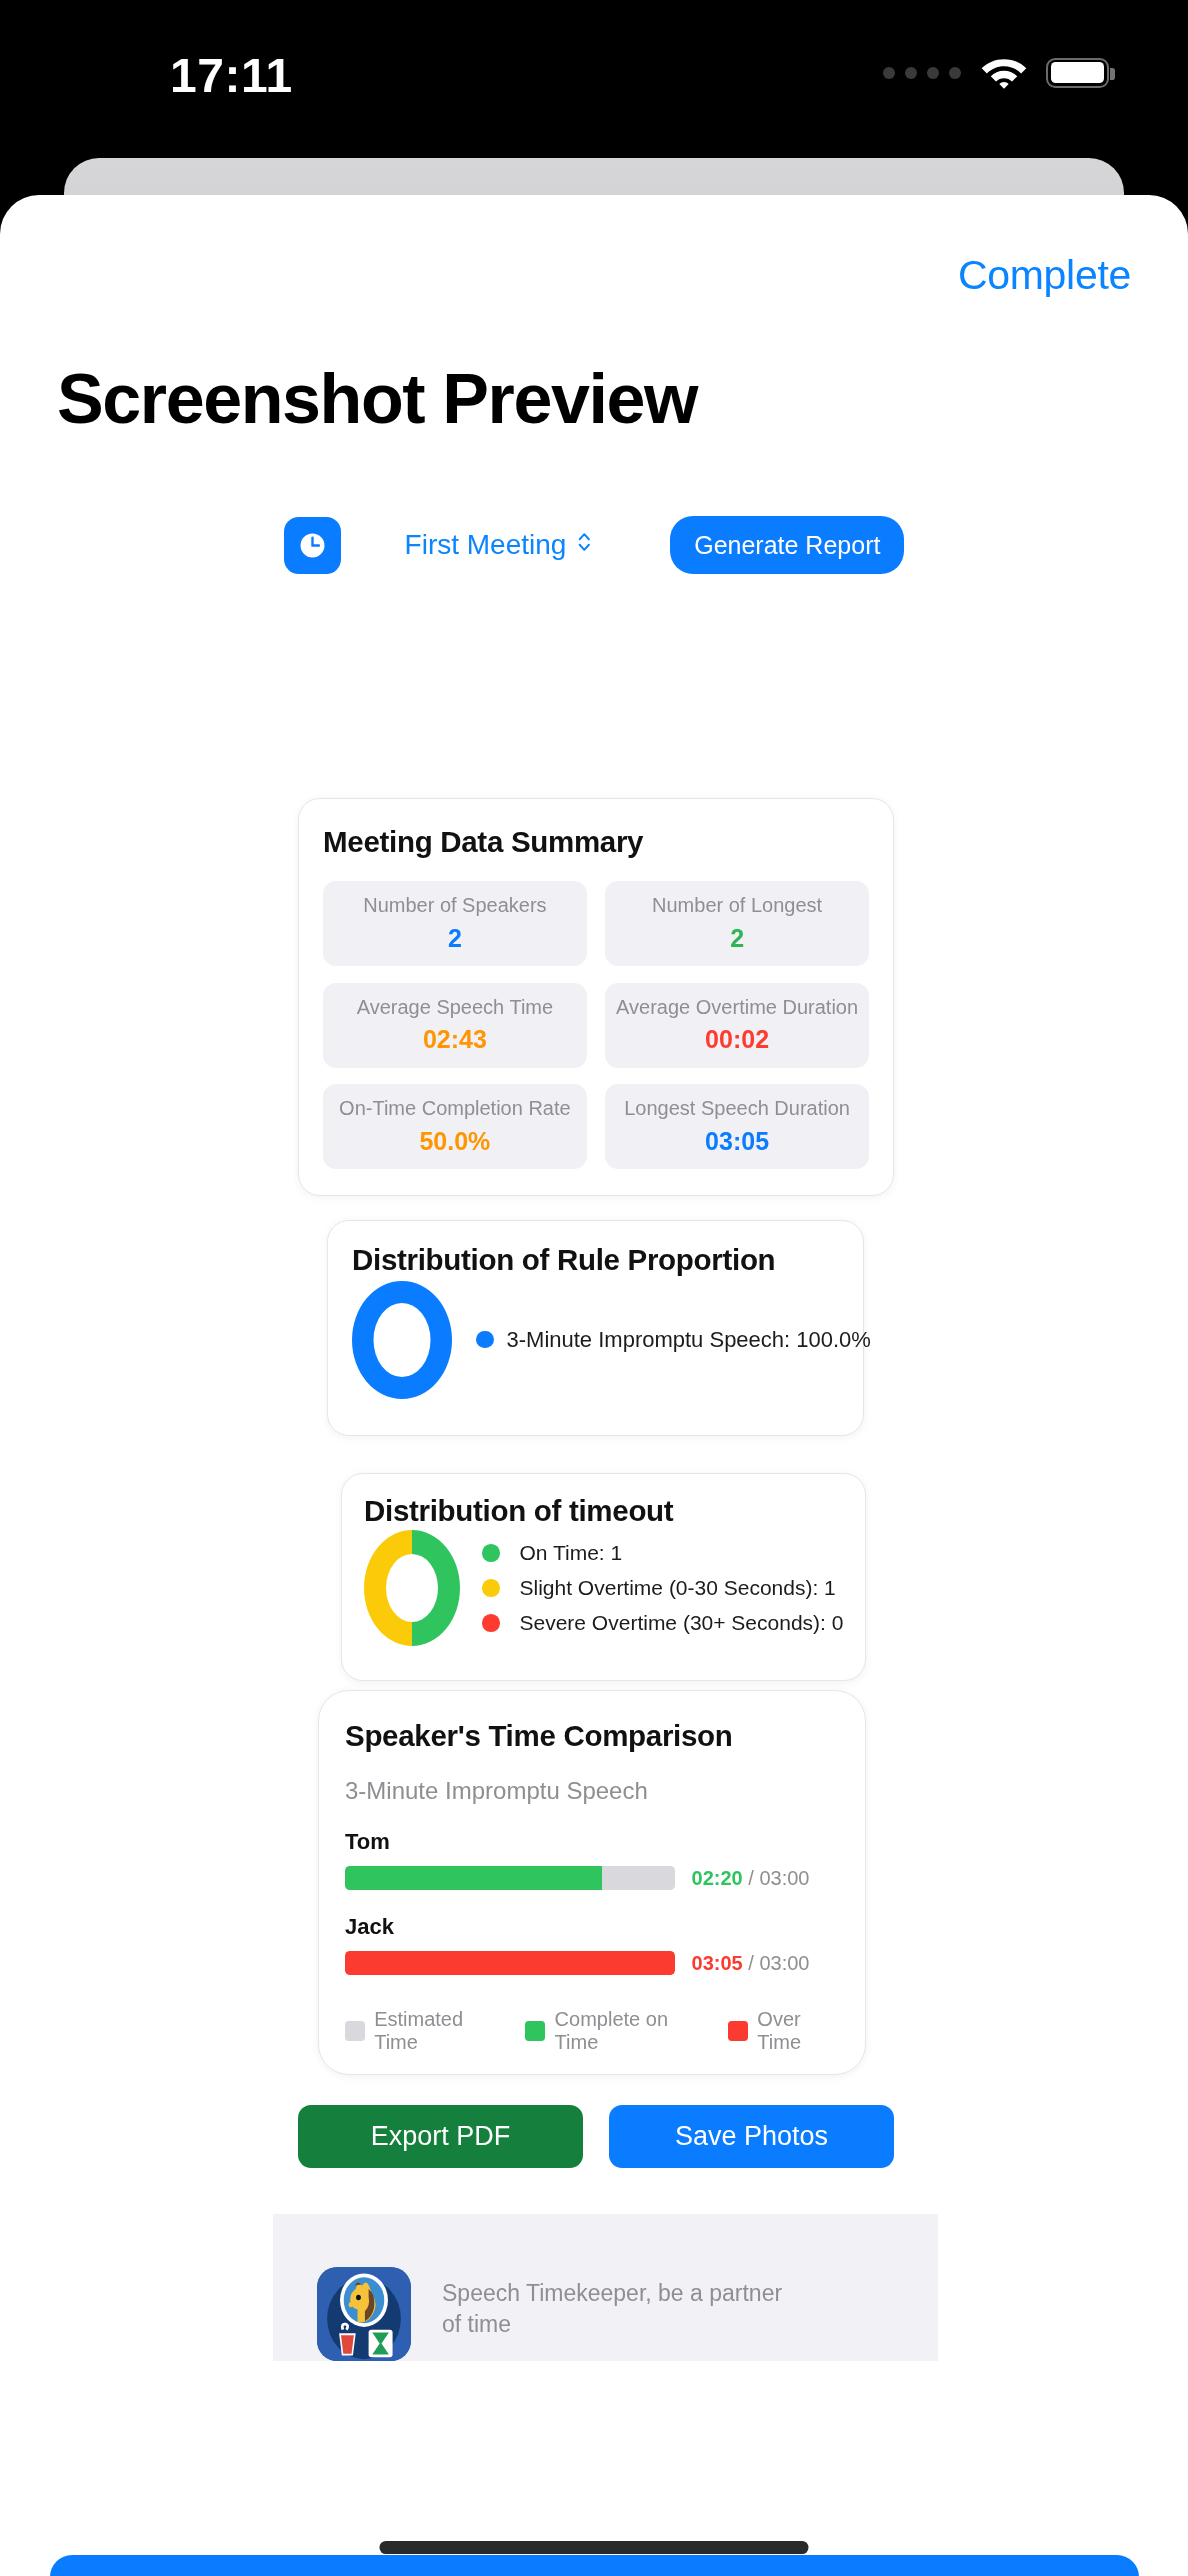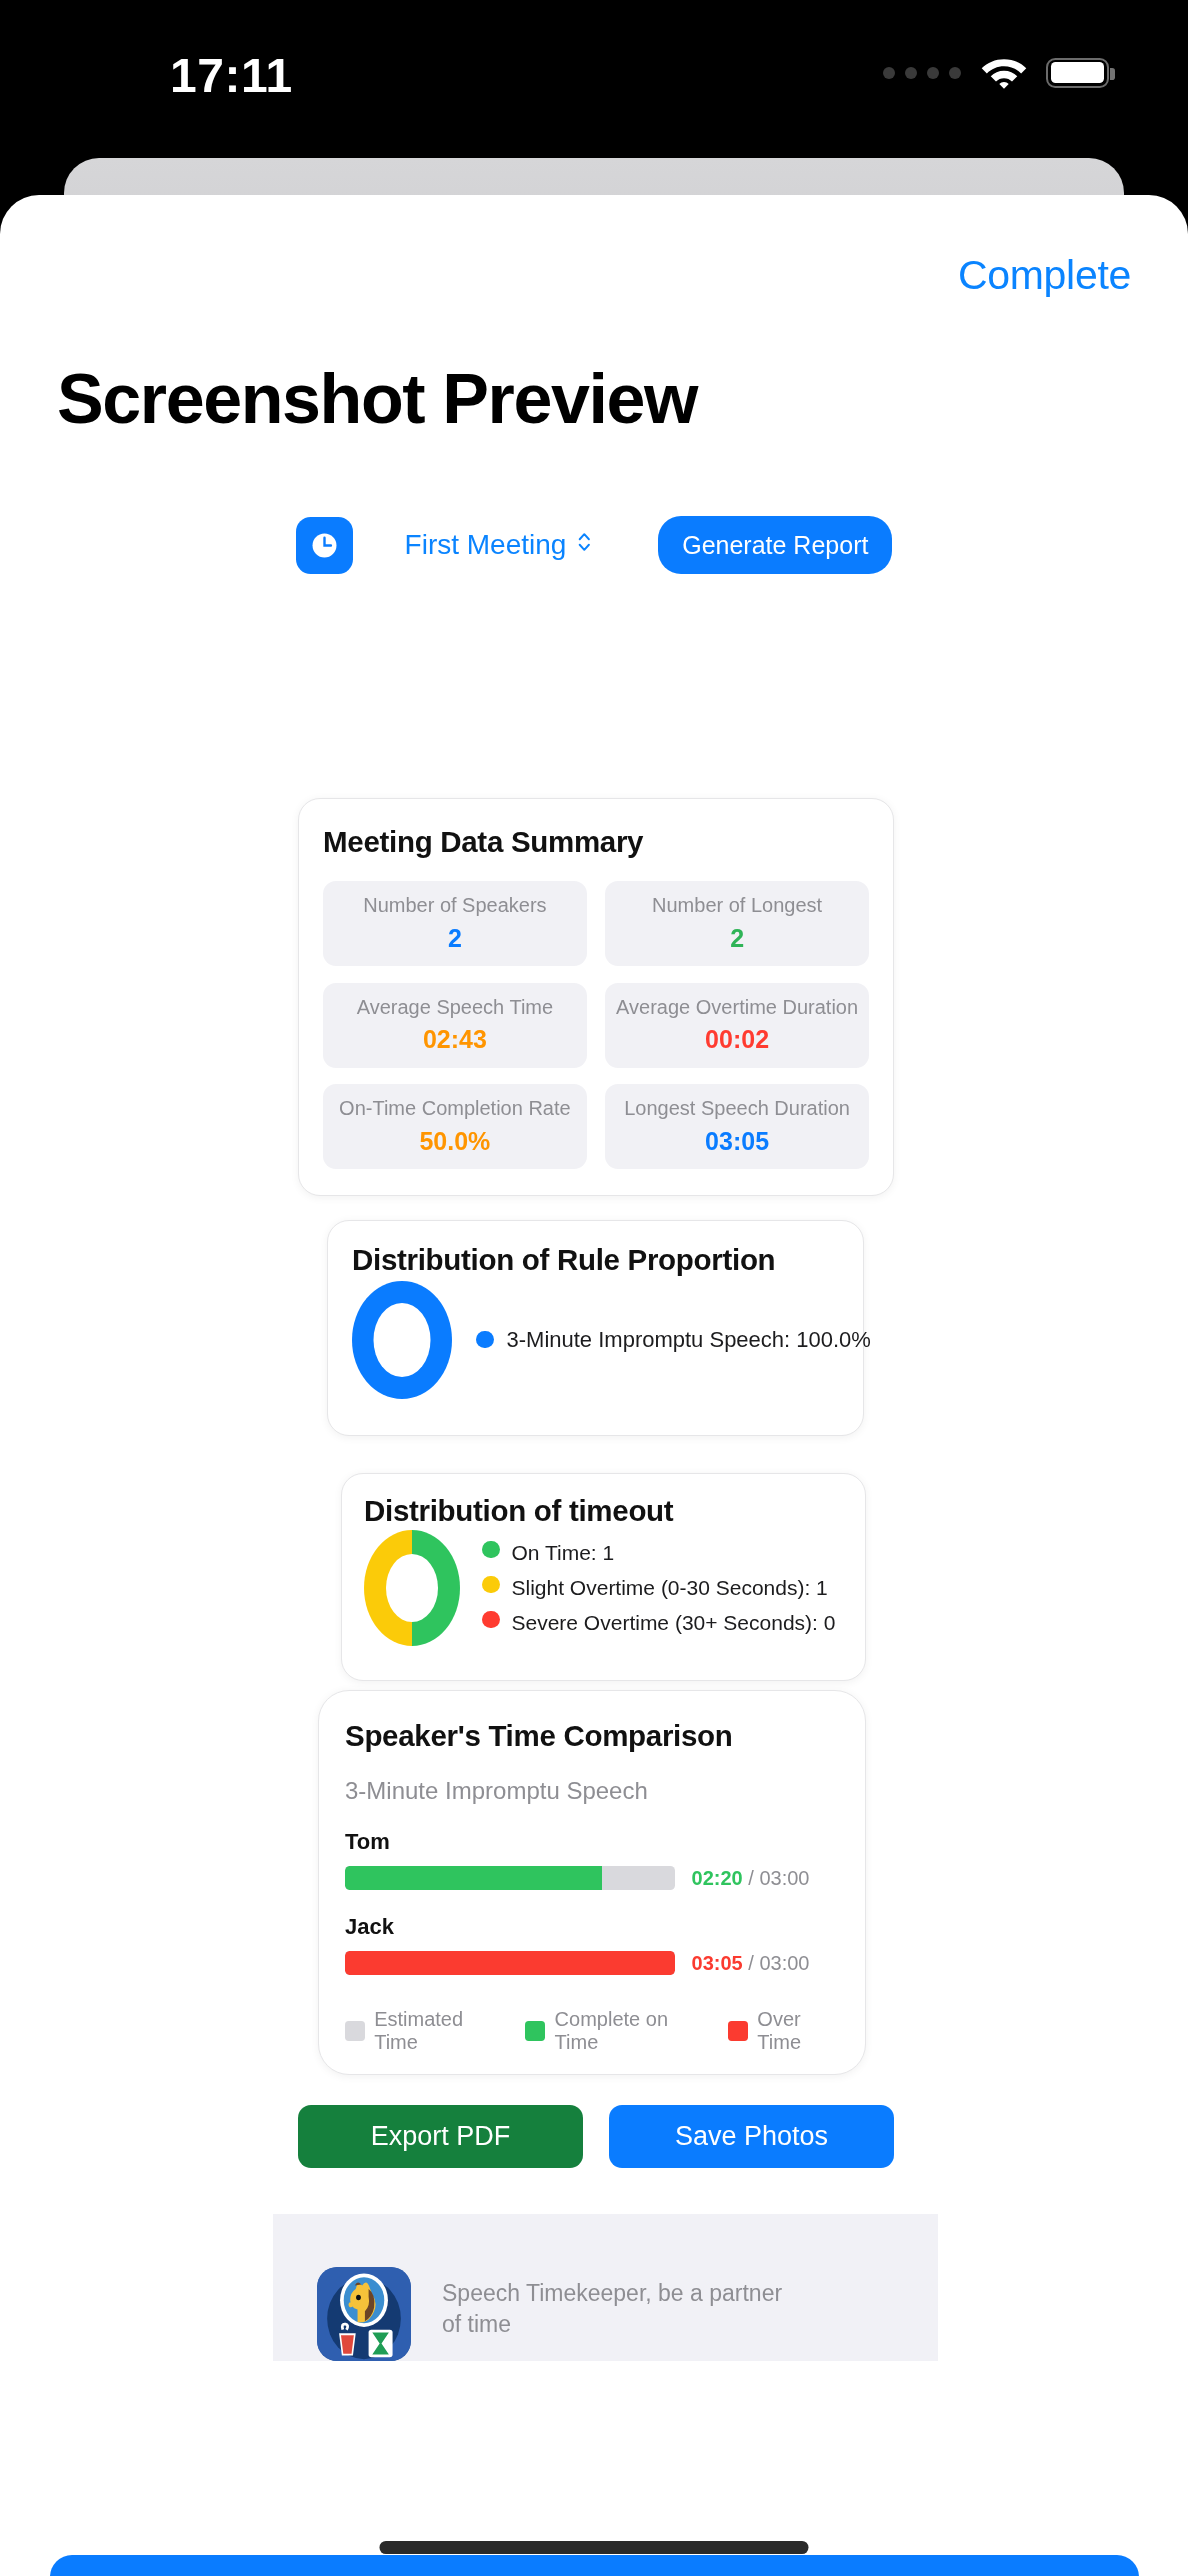--- a/index.html
+++ b/index.html
@@ -56,21 +56,21 @@
     letter-spacing:-0.3px; cursor:pointer;
   }
   #page-title{
     position:absolute; left:57px; top:164px;
     font-size:70px; font-weight:700; color:#000; letter-spacing:-1.4px;
   }
 
   
   #toolbar{
     position:absolute; left:0; top:321px; width:1188px;
-    display:flex; align-items:center; justify-content:center; gap:0;
+    display:flex; align-items:center; justify-content:center; gap:12px;
   }
   #clock-badge{
     width:57px; height:57px; border-radius:14.7px; background:#0a7cff;
     display:flex; align-items:center; justify-content:center;
     margin-left:0;
   }
   #meeting-select{
     display:flex; align-items:center; gap:9.2px;
     color:#0a84ff; font-size:28px; margin-left:52px;
   }
@@ -111,21 +111,21 @@
     background:#fff; border-radius:50%;
   }
   #rule-legend{ margin-left:24px; display:flex; align-items:center; gap:13px; }
   .dot{ width:17.5px; height:17.5px; border-radius:50%; flex:0 0 auto; }
   .legend-text{ font-size:22px; color:#1c1c1e; white-space:nowrap; }
 
   
   #timeout-card{ left:341px; top:1262px; width:525px; height:208px; padding:20px 22px;margin-top:16px; }
   #timeout-body{ display:flex; align-items:center; margin-top:1.8px; }
   #timeout-legend{ margin-left:22px; display:flex; flex-direction:column; gap:11px; }
-  .legend-row{ display:flex; align-items:flex-start; gap:12px; }
+  .legend-row{ display:flex; align-items:center; gap:20px; }
   .legend-row .legend-text{ font-size:21px; }
 
   
   #speaker-card{ left:318px; top:1495px; width:548px; height:385px; padding:28px 26px;border-radius:31px; }
   #speaker-subtitle{ font-size:24px; color:#8e8e93; margin-top:24px; }
   .speaker-row{ margin-top:24px; }
   .speaker-name{ font-size:22px; font-weight:700; color:#111; }
   .bar-line{ display:flex; align-items:center; margin-top:11px; }
   .bar-track{
     width:330px; height:24px; border-radius:4.6px; background:#d9d9dd; overflow:hidden;

